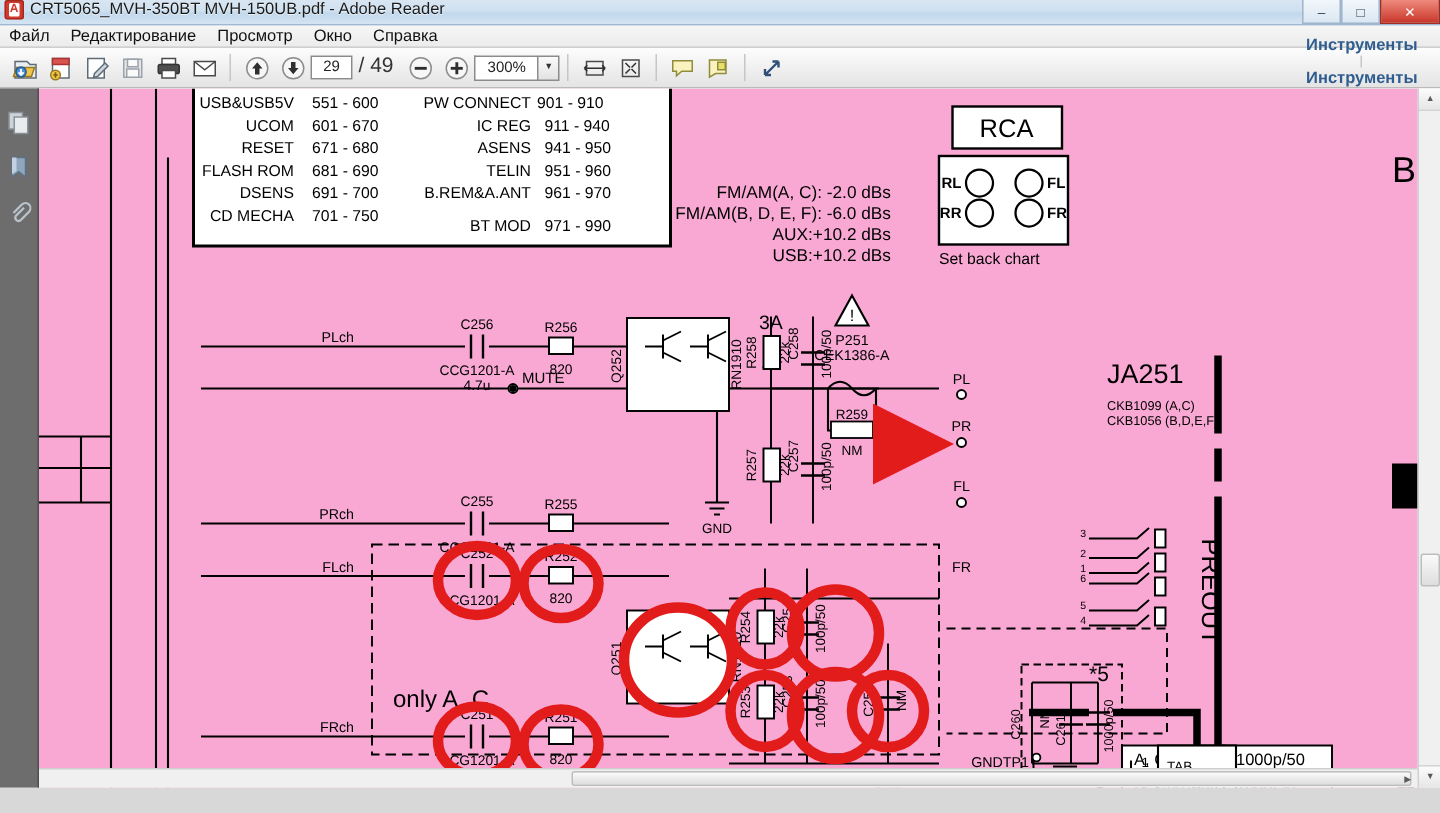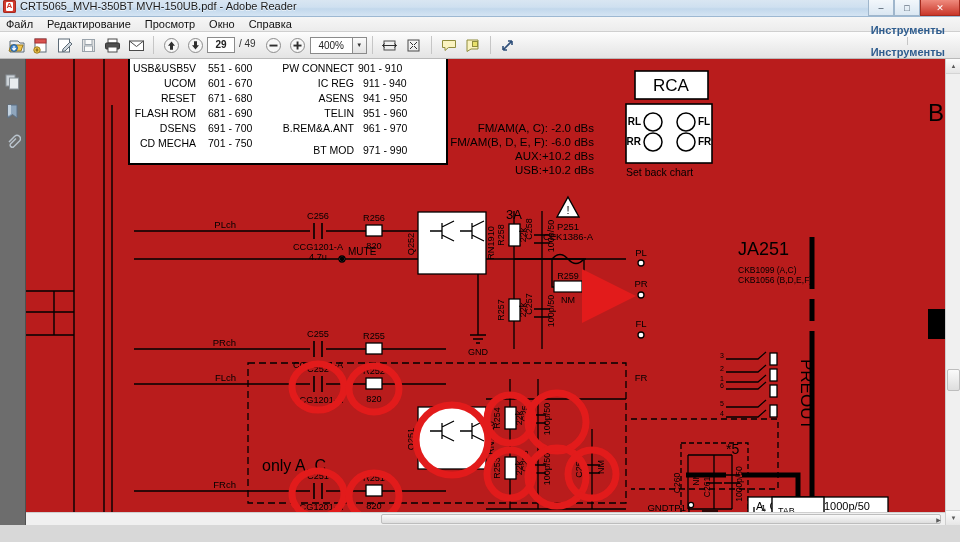--- a/index.html
+++ b/index.html
@@ -63,23 +63,23 @@
     position:absolute; left:0; top:32px; width:960px; height:27px;
     background:linear-gradient(to bottom,#fdfdfd 0%,#f0f0f0 50%,#e4e4e4 100%);
     border-bottom:1px solid #b9b9b9;
     display:flex; align-items:center; padding:0 4px;
   }
   .tool { width:24px; height:23px; display:flex; align-items:center; justify-content:center; flex:none; }
   .tool svg { display:block; }
   .sep { width:1px; height:18px; background:#c6c6c6; margin:0 5px; flex:none; }
   .pagebox {
     width:28px; height:16px; border:1px solid #8b8b8b; background:#fff;
-    font-size:10px; text-align:center; line-height:14px; color:#222; flex:none;font-weight:bold;
-  }
-  .pagetot { font-size:10px; color:#333; margin:0 6px 4px 4px; white-space:nowrap; flex:none; }
+    font-size:10px; text-align:center; line-height:14px; color:#222; flex:none;
+  }
+  .pagetot { font-size:14px; color:#333; margin:0 6px 4px 4px; white-space:nowrap; flex:none; }
   .zoombox {
     width:42px; height:17px; border:1px solid #8b8b8b; border-right:none; background:#fff;
     font-size:10px; line-height:15px; text-align:center; color:#222; flex:none;
   }
   .zoomdrop {
     width:15px; height:17px; border:1px solid #8b8b8b; flex:none;
     background:linear-gradient(to bottom,#fbfbfb,#e2e2e2);
     display:flex; align-items:center; justify-content:center;
     font-size:6px; color:#333;
   }
@@ -97,21 +97,21 @@
     padding-top:8px;
   }
   .nav-ico { width:26px; height:30px; display:flex; align-items:center; justify-content:center; }
 
   
   .docarea {
     position:absolute; left:26px; top:59px; right:0; bottom:17px;
     background:#ffffff; overflow:hidden;
   }
   .page {
-    position:absolute; left:0; top:0; width:934px; height:466px; background:#b91c1c;
+    position:absolute; left:0; top:0; width:934px; height:466px; background:#f9a8d4;
   }
   svg.sheet { position:absolute; left:0; top:0; }
 
   
   .vscroll {
     position:absolute; right:0; top:59px; bottom:17px; width:15px;
     background:#f0f0f0; border-left:1px solid #cfcfcf;
   }
   .vs-arrow { width:15px; height:15px; display:flex; align-items:center; justify-content:center;
     background:linear-gradient(to bottom,#fcfcfc,#e6e6e6); border-bottom:1px solid #d4d4d4; font-size:6px; color:#5a5a5a;}
@@ -239,21 +239,21 @@
       </svg>
     </div>
     <div class="tool">
       <svg width="17" height="17" viewBox="0 0 17 17">
         <circle cx="8.5" cy="8.5" r="7" fill="#f7f7f7" stroke="#8c8c8c"></circle>
         <rect x="4.5" y="7.6" width="8" height="1.9" fill="#2f2f2f"></rect>
         <rect x="7.6" y="4.5" width="1.9" height="8" fill="#2f2f2f"></rect>
       </svg>
     </div>
 
-    <div class="zoombox">400%</div>
+    <div class="zoombox">300%</div>
     <div class="zoomdrop">▼</div>
 
     <div class="sep"></div>
 
     <div class="tool">
       <svg width="17" height="17" viewBox="0 0 17 17">
         <rect x="3" y="4" width="11" height="9" fill="none" stroke="#4a4a4a"></rect>
         <path d="M1.5 8.5h14M1.5 8.5l2-2M1.5 8.5l2 2M15.5 8.5l-2-2M15.5 8.5l-2 2" stroke="#2f2f2f" fill="none"></path>
       </svg>
     </div>

